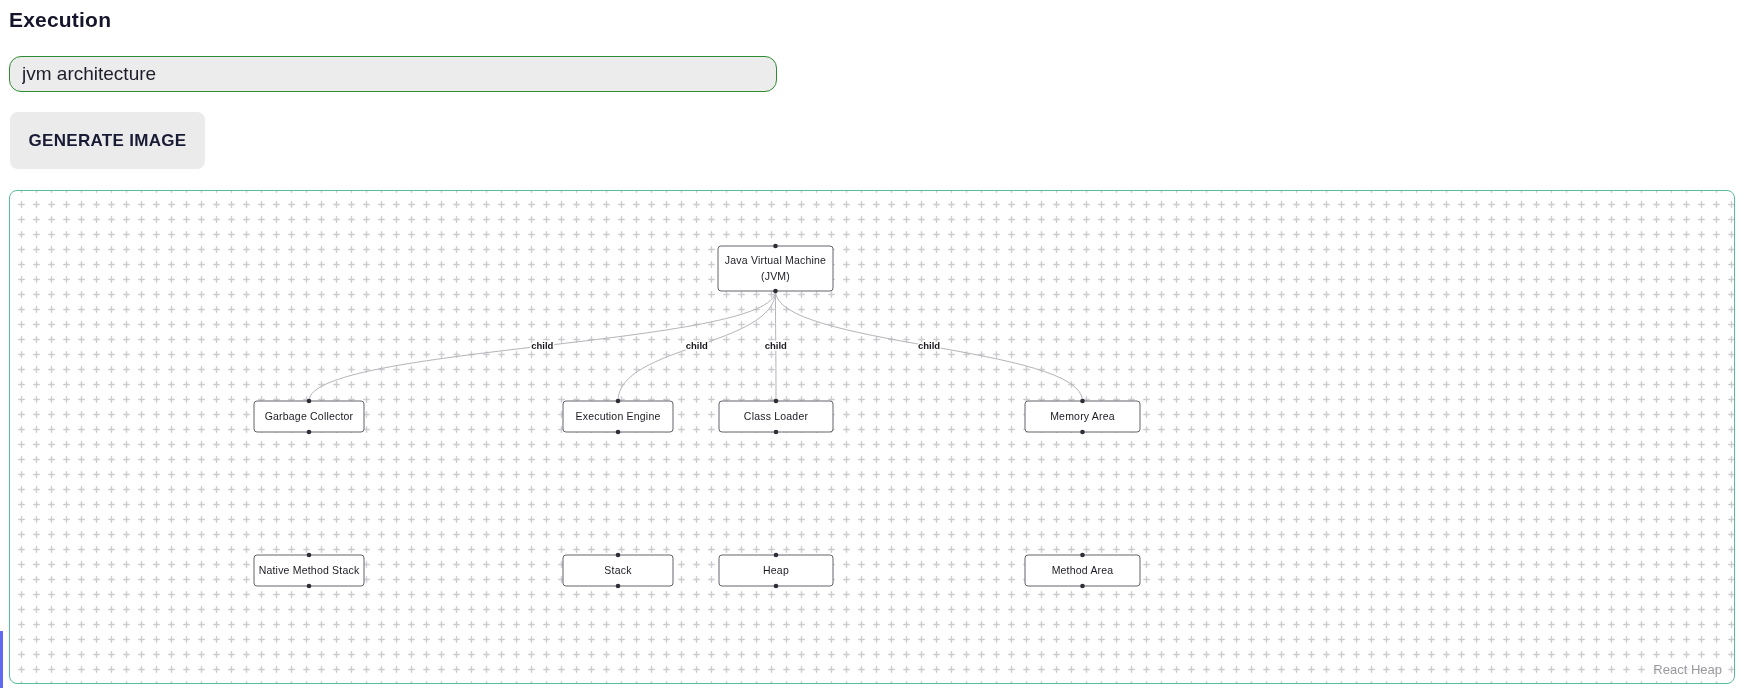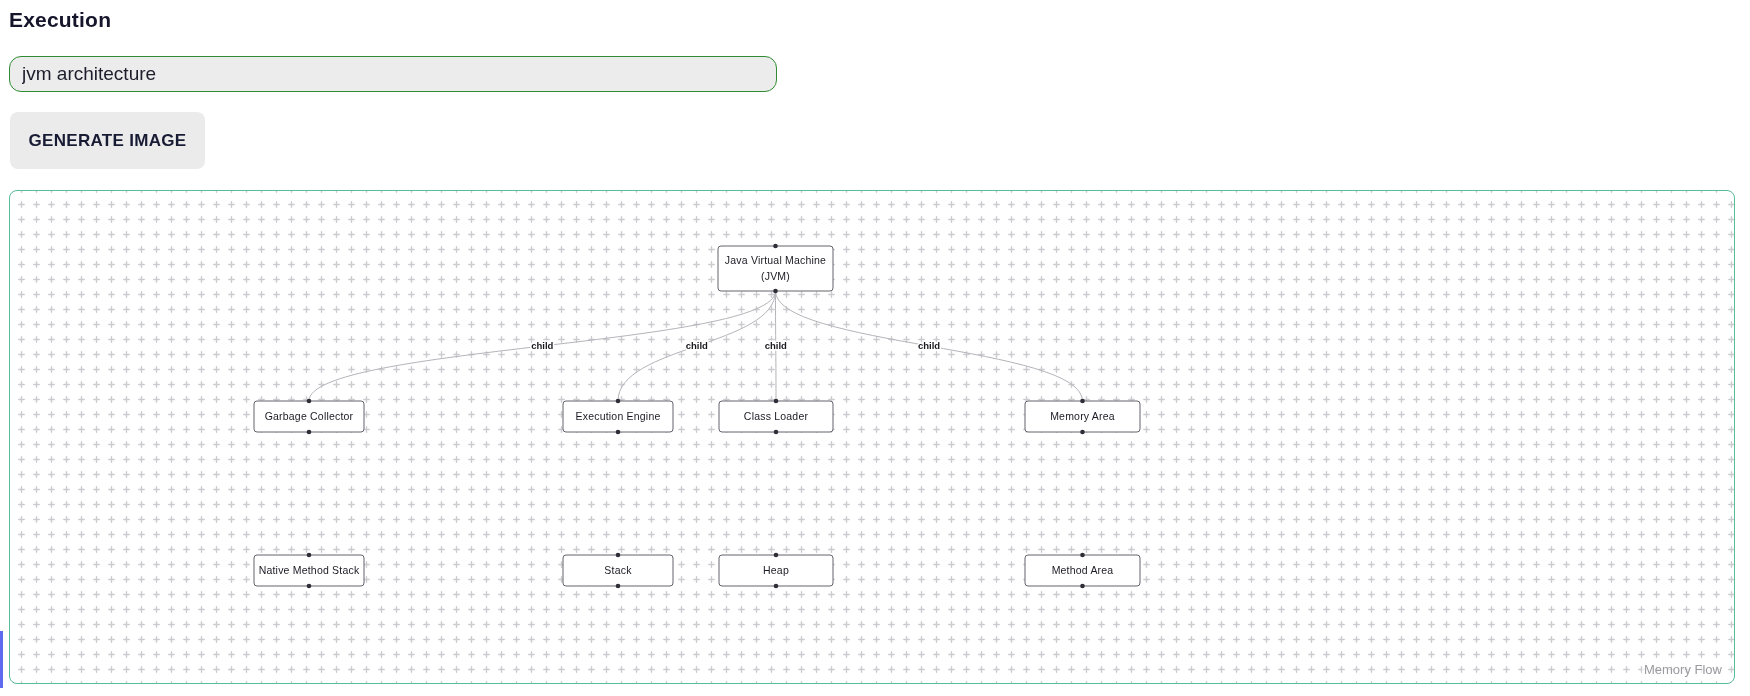--- a/index.html
+++ b/index.html
@@ -152,16 +152,16 @@
           <circle cx="766" cy="395" r="2.3" class="flow-handle"></circle>
         </g>
         <g>
           <rect x="1015" y="364" width="115" height="31" rx="3" class="flow-node-rect" stroke="#62626c"></rect>
           <text x="1072.5" y="383" class="flow-node-text">Method Area</text>
           <circle cx="1072.5" cy="364" r="2.3" class="flow-handle"></circle>
           <circle cx="1072.5" cy="395" r="2.3" class="flow-handle"></circle>
         </g>
       </g>
     </svg>
-  <div class="attribution">Memory Flow</div>
+  <div class="attribution">React Heap</div>
 </div>
 
 <div class="blue-strip"></div>
 
 </body></html>

